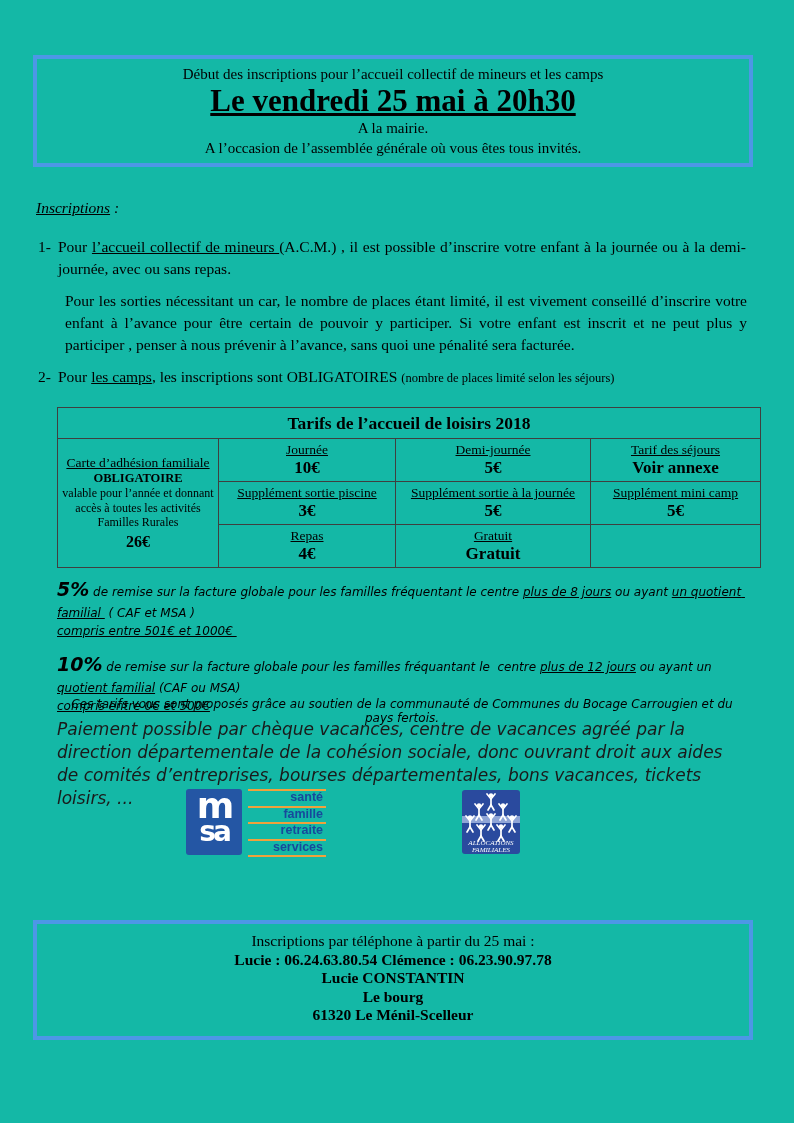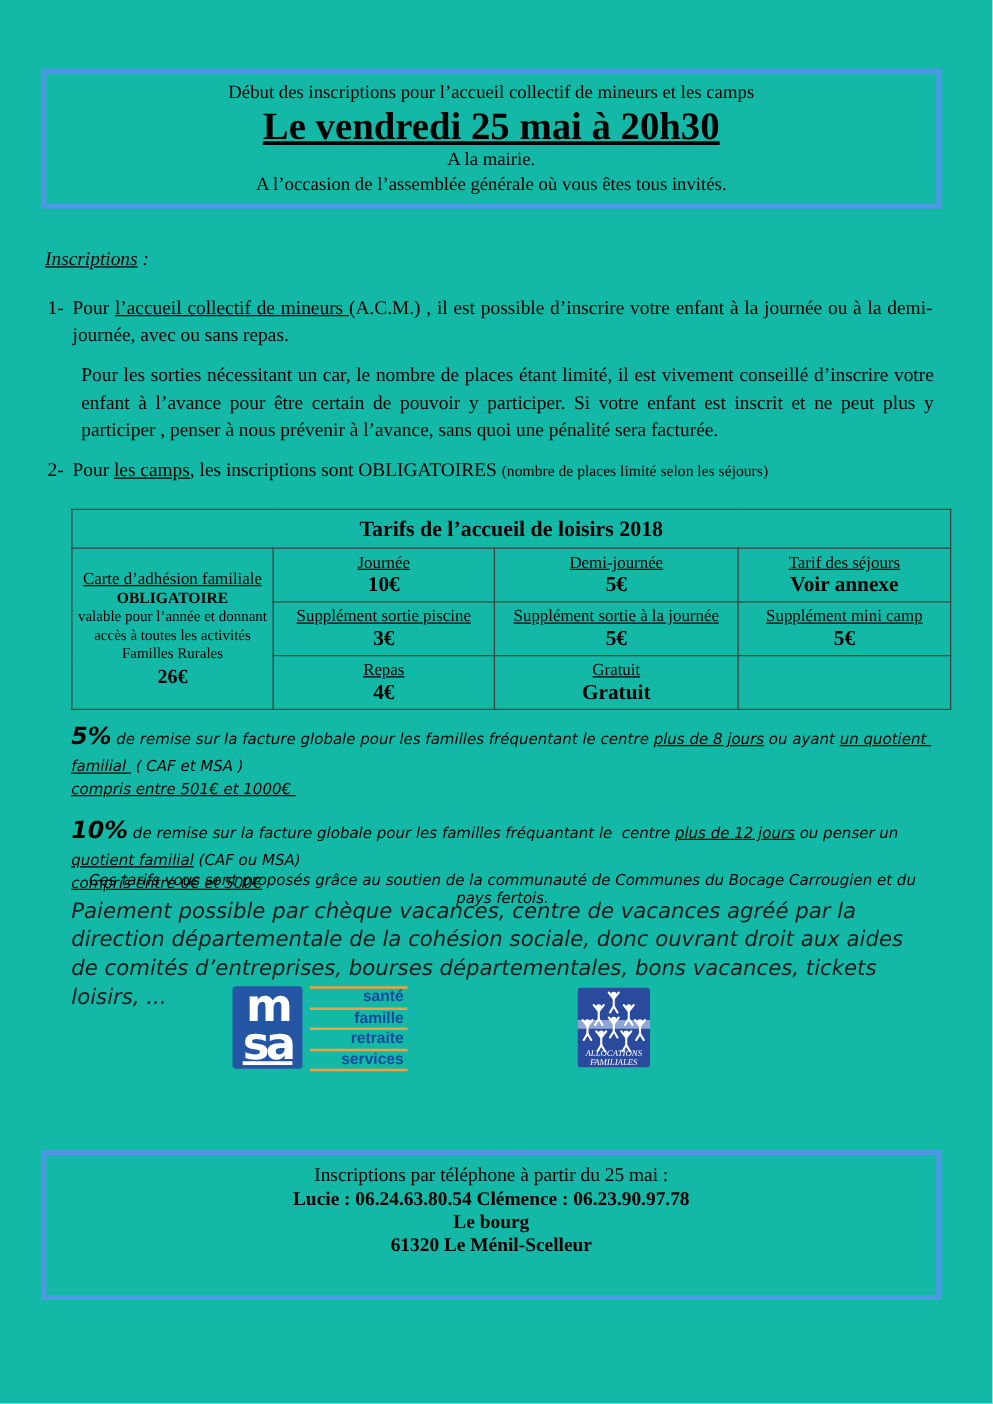--- a/index.html
+++ b/index.html
@@ -71,21 +71,21 @@
   }
 
   
   .msa-logo { position:absolute; left:186px; top:789px; display:flex; align-items:stretch; }
   .msa-square {
     width:56px; height:66px; background:#2456a4; border-radius:3px;
     color:#fff; font-family:"DejaVu Sans", sans-serif; font-weight:bold;
     text-align:center; overflow:hidden;
   }
   .msa-m  { font-size:36px; line-height:0.82; letter-spacing:-3px; margin-top:2px; }
-  .msa-sa { font-size:36px; line-height:0.82; letter-spacing:-3px;text-decoration:underline; }
+  .msa-sa { font-size:28px; line-height:0.82; letter-spacing:-3px; }
   .msa-services {
     margin-left:6px; width:78px; font-family:"Liberation Sans", sans-serif;
     font-weight:bold; font-size:12.5px; color:#17499c;
   }
   .msa-service { border-top:2px solid #f0a23c; padding:0 3px 1px 3px; line-height:13.5px;text-align:right; }
   .msa-service:last-child { border-bottom:2px solid #f0a23c; }
 
   
   .caf-logo { position:absolute; left:462px; top:790px; width:58px; height:64px; }
 
@@ -178,21 +178,21 @@
       </tr>
     </tbody>
   </table>
 
   <div class="disc disc1">
     <div class="disc-line"><span class="pct">5%</span><span> de remise sur la facture globale pour les familles fréquentant le centre </span><span class="u">plus de 8 jours</span><span> ou ayant </span><span class="u">un quotient familial </span><span> ( CAF et MSA )</span></div>
     <div class="disc-line"><span class="u">compris entre 501€ et 1000€ </span></div>
   </div>
 
   <div class="disc disc2">
-    <div class="disc-line"><span class="pct">10%</span><span> de remise sur la facture globale pour les familles fréquantant le  centre </span><span class="u">plus de 12 jours</span><span> ou penser un </span><span class="u">quotient familial</span><span> (CAF ou MSA)</span></div>
+    <div class="disc-line"><span class="pct">10%</span><span> de remise sur la facture globale pour les familles fréquantant le  centre </span><span class="u">plus de 12 jours</span><span> ou ayant un </span><span class="u">quotient familial</span><span> (CAF ou MSA)</span></div>
     <div class="disc-line"><span class="u">compris entre 0€ et 500€</span></div>
   </div>
 
   <div class="support-note">Ces tarifs vous sont proposés grâce au soutien de la communauté de Communes du Bocage Carrougien et du pays fertois.</div>
   <div class="payment-note">Paiement possible par chèque vacances, centre de vacances agréé par la direction départementale de la cohésion sociale, donc ouvrant droit aux aides de comités d’entreprises, bourses départementales, bons vacances, tickets loisirs, ...</div>
 
   <div class="msa-logo">
     <div class="msa-square">
       <div class="msa-m">m</div>
       <div class="msa-sa">sa</div>
@@ -226,17 +226,18 @@
       <use href="#pf" x="19" y="44"></use>
       <use href="#pf" x="39" y="44"></use>
       <text x="29" y="55" text-anchor="middle" font-size="7" font-style="italic" fill="#ffffff" font-family="Liberation Serif, serif">ALLOCATIONS</text>
       <text x="29" y="62" text-anchor="middle" font-size="7" font-style="italic" fill="#ffffff" font-family="Liberation Serif, serif">FAMILIALES</text>
     </svg>
   </div>
 
   <div class="footer-box">
     <div>Inscriptions par téléphone à partir du 25 mai :</div>
     <div class="fb-bold">Lucie : 06.24.63.80.54  Clémence : 06.23.90.97.78</div>
+    <div class="fb-bold">Lucie CONSTANTIN</div>
     <div class="fb-bold">Le bourg</div>
     <div class="fb-bold">61320 Le Ménil-Scelleur</div>
   </div>
 
 </div>
 
 </body></html>

